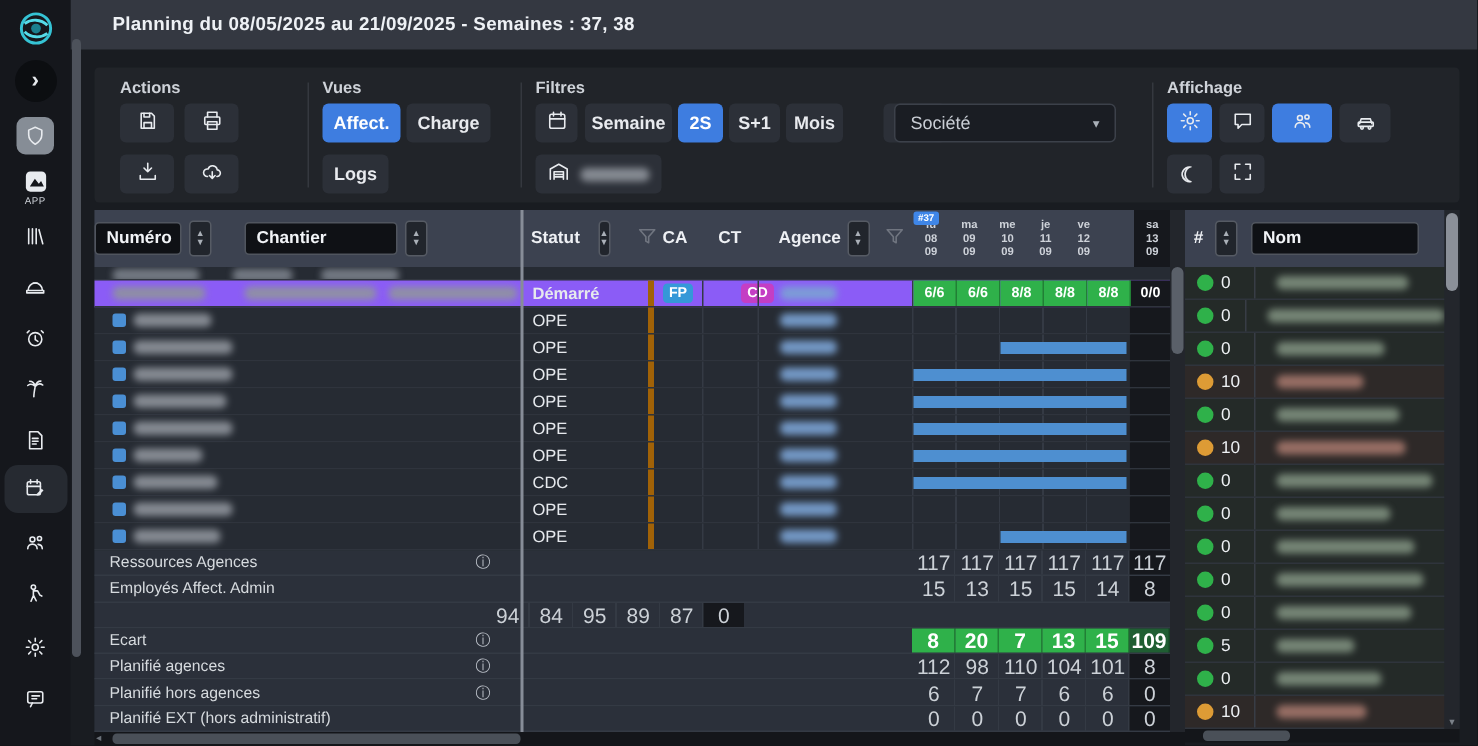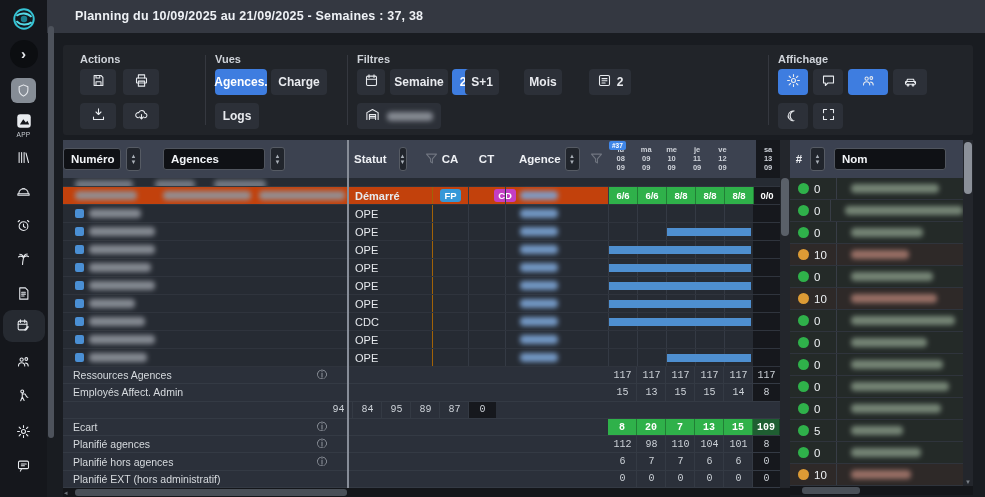--- a/index.html
+++ b/index.html
@@ -51,45 +51,45 @@
   .hc.c-days { width:172px; position:relative; padding:0; }
   .h-day { width:29px; height:38px; text-align:center; font-size:7.5px; font-weight:bold; color:#ced2d9; line-height:9px; padding-top:5px; }
   .h-day.weekend { width:27px; background:#16181d;margin-left:21px; }
   .week-badge { position:absolute; left:1px; top:1px; background:#3f86e8; color:#fff; font-size:6.5px; font-weight:bold; border-radius:2px; padding:1px 3px; z-index:4; }
 
   .partial-row { position:absolute; left:0; top:38px; width:717px; height:9px; background:#262b33; overflow:hidden; border-bottom:1px solid #30353e; }
   .partial-row .blur { position:relative; top:-3px; }
 
   .body-rows { position:absolute; left:0; top:47px; width:717px; }
   .brow { display:flex; height:18px; background:#262b33; border-bottom:1px solid #2f343d; align-items:center; }
-  .brow.started { background:#c2410c; }
+  .brow.started { background:#8b5cf6; }
   .bc { height:100%; display:flex; align-items:center; }
   .bc.c-num { width:92px; padding-left:12px; gap:5px; }
   .bc.c-cha { width:192px; padding-left:8px; gap:8px; }
   .bc.c-sta { width:85px; padding-left:7px; border-left:1px solid transparent; color:#e6e9ed; font-size:11px; }
-  .bc.c-ca { width:36px; justify-content:center; border-left:1px solid #a16207; }
+  .bc.c-ca { width:36px; justify-content:center; border-left:4px solid #a16207; }
   .bc.c-ct { width:37px; justify-content:center; border-left:1px solid #343a44; }
   .bc.c-age { width:103px; padding-left:14px; border-left:1px solid #343a44; }
   .bc.c-days { width:172px; position:relative; padding:0; border-left:1px solid #343a44;
     background-image:repeating-linear-gradient(to right, transparent 0 28px, #343a44 28px 29px); }
   .sq { width:9px; height:9px; background:#4a8fd4; border-radius:2px; flex:0 0 auto; }
   .badge { font-size:9.5px; font-weight:bold; color:#fff; border-radius:3px; padding:1px 4px; line-height:11px; }
   .gbar { position:absolute; top:5px; height:8px; background:#4e8fd0; }
   .sa-overlay { position:absolute; right:0; top:0; width:27px; height:100%; background:#16181d; }
   .gcell { position:absolute; top:0; height:100%; background:#2fb14a; color:#fff; font-size:9.5px; font-weight:bold; display:flex; align-items:center; justify-content:center; border-right:1px solid rgba(0,0,0,.28); }
   .gcell.dark { background:#16181d; font-weight:bold; }
 
   .summary-rows { position:absolute; left:0; top:227px; width:717px; }
   .srow { display:flex; height:17.3px; background:#2b303a; border-bottom:1px solid #343a44; align-items:center; }
   .sc-label { width:284px; height:100%; display:flex; align-items:center; padding-left:10px; color:#d6dade; font-size:10.5px; justify-content:space-between; }
   .sc-label .info { font-size:10px; color:#b9bec6; margin-right:20px; font-style:normal; }
   .sc-mid { width:261px; height:100%; }
   .sc-days { width:172px; height:100%; position:relative; display:flex;
     background-image:repeating-linear-gradient(to right, transparent 0 28px, #343a44 28px 29px); }
-  .sval { height:100%; display:flex; align-items:center; justify-content:center; font-size:10px; color:#ccd1d7;font-family:Liberation Mono, monospace; }
+  .sval { height:100%; display:flex; align-items:center; justify-content:center; font-size:14px; color:#ccd1d7; }
   .srow.hl .sval { background:#2fb14a; color:#fff; font-weight:bold; border-right:1px solid rgba(0,0,0,.28); }
   .sval.wk { background:#16181d; }
   .srow.hl .sval.wk { background:#1f5e32; }
 
   .bright-div { position:absolute; left:284px; top:0; bottom:0; width:2px; background:#878d98; z-index:3; }
   .lt-vscroll { position:absolute; left:717px; top:0; width:10px; height:348px; background:#23262c; }
   .lt-vscroll .thumb { position:absolute; left:1px; top:38px; width:8px; height:58px; background:#5a6069; border-radius:4px; }
   .lt-hscroll { position:absolute; left:63px; top:488px; width:727px; height:9px; background:#14161a; z-index:2; }
   .lt-hscroll .thumb { position:absolute; left:12px; top:1px; width:272px; height:7px; background:#4a5058; border-radius:3px; }
   .lt-hscroll .arr { position:absolute; left:1px; top:0; font-size:7px; color:#6a7078; line-height:9px; }
@@ -111,21 +111,21 @@
   .rt-vscroll .arr { font-size:6px; color:#7a8088; margin-bottom:1px; }
   .rt-hscroll { position:absolute; left:790px; top:486px; width:183px; height:9px; background:#14161a; z-index:2; }
   .rt-hscroll .thumb { position:absolute; left:12px; top:1px; width:58px; height:7px; background:#4a5058; border-radius:3px; }
 </style>
 </head>
 <body>
 
 <div class="app">
 
   <div class="topbar">
-    <div class="title">Planning du 10/09/2025 au 21/09/2025 - Semaines : 37, 38</div>
+    <div class="title">Planning du 08/05/2025 au 21/09/2025 - Semaines : 37, 38</div>
   </div>
 
   <div class="sidebar" id="sidebar">
       <div class="side-item" style="top: 6px;">
         <span class="ic">
           <svg width="26" height="26" viewBox="0 0 24 24" fill="none" stroke="#35c3d4" stroke-width="1.8">
             <circle cx="12" cy="12" r="9"></circle>
             <path d="M5 9c4-3 10-3 14 1M19 15c-4 3-10 3-14-1" stroke="#56dbe8"></path>
             <circle cx="12" cy="12" r="3" fill="#1b7f8e" stroke="none"></circle>
           </svg>
@@ -257,42 +257,46 @@
       </div>
     <div class="tbtn" style="left:60px; top:58px; width:36px">
         <span class="ic"><svg width="15" height="15" viewBox="0 0 24 24" fill="none" stroke="#e8ebef" stroke-width="1.7" stroke-linecap="round" stroke-linejoin="round">
             <path d="M7 17a4 4 0 1 1 .6-7.9A5 5 0 0 1 17.3 10 3.5 3.5 0 0 1 17 17"></path>
             <path d="M12 12v7m0 0l-3-3m3 3l3-3"></path>
           </svg></span>
       </div>
     <div class="sec-div" style="left:142px"></div>
 
     <div class="sec-label" style="left:152px">Vues</div>
-    <div class="tbtn blue" style="left:152px; top:24px; width:52px">Agences.</div>
+    <div class="tbtn blue" style="left:152px; top:24px; width:52px">Affect.</div>
     <div class="tbtn" style="left:208px; top:24px; width:56px">Charge</div>
     <div class="tbtn" style="left:152px; top:58px; width:44px">Logs</div>
     <div class="sec-div" style="left:284px"></div>
 
     <div class="sec-label" style="left:294px">Filtres</div>
     <div class="tbtn" style="left:294px; top:24px; width:28px">
         <span class="ic"><svg width="15" height="15" viewBox="0 0 24 24" fill="none" stroke="#e8ebef" stroke-width="1.7" stroke-linecap="round" stroke-linejoin="round">
             <rect x="4" y="5" width="16" height="15" rx="2"></rect>
             <path d="M8 3v4M16 3v4M4 10h16"></path>
           </svg></span>
       </div>
     <div class="tbtn" style="left:327px; top:24px; width:58px">Semaine</div>
     <div class="tbtn blue" style="left:389px; top:24px; width:30px">2S</div>
-    <div class="tbtn" style="left:402px; top:24px; width:34px">S+1</div>
+    <div class="tbtn" style="left:423px; top:24px; width:34px">S+1</div>
     <div class="tbtn" style="left:461px; top:24px; width:38px">Mois</div>
     <div class="tbtn" style="left:526px; top:24px; width:42px; gap:5px">
         <span class="ic"><svg width="15" height="15" viewBox="0 0 24 24" fill="none" stroke="#e8ebef" stroke-width="1.7" stroke-linecap="round" stroke-linejoin="round">
             <rect x="4" y="4" width="16" height="16" rx="2"></rect>
             <path d="M8 9h8M8 12.5h8M8 16h5"></path>
           </svg></span>
         <span>2</span>
+      </div>
+    <div class="tselect" style="left:532px; top:24px; width:148px; left:533px;">
+        <span>Société</span>
+        <span class="chev">▾</span>
       </div>
     <div class="tbtn" style="left:294px; top:58px; width:84px; justify-content:flex-start; padding-left:8px; gap:7px">
         <span class="ic"><svg width="15" height="15" viewBox="0 0 24 24" fill="none" stroke="#e8ebef" stroke-width="1.7" stroke-linecap="round" stroke-linejoin="round">
             <path d="M3 20V9l9-5 9 5v11"></path>
             <path d="M7 20v-8h10v8M7 15h10M7 17.5h10"></path>
           </svg></span>
         <span class="blur" style="width:46px; background:#8f949c"></span>
       </div>
     <div class="sec-div" style="left:705px"></div>
 
@@ -336,21 +340,21 @@
   <div class="left-table">
     <div class="lt-head">
       <div class="hc c-num">
         <div class="finput" style="width:58px">Numéro</div>
         <div class="stepper">
             <span>▲</span>
             <span>▼</span>
           </div>
       </div>
       <div class="hc c-cha">
-        <div class="finput" style="width:102px">Agences</div>
+        <div class="finput" style="width:102px">Chantier</div>
         <div class="stepper">
             <span>▲</span>
             <span>▼</span>
           </div>
       </div>
       <div class="hc c-sta">
         <span>Statut</span>
         <div class="stepper">
             <span>▲</span>
             <span>▼</span>

